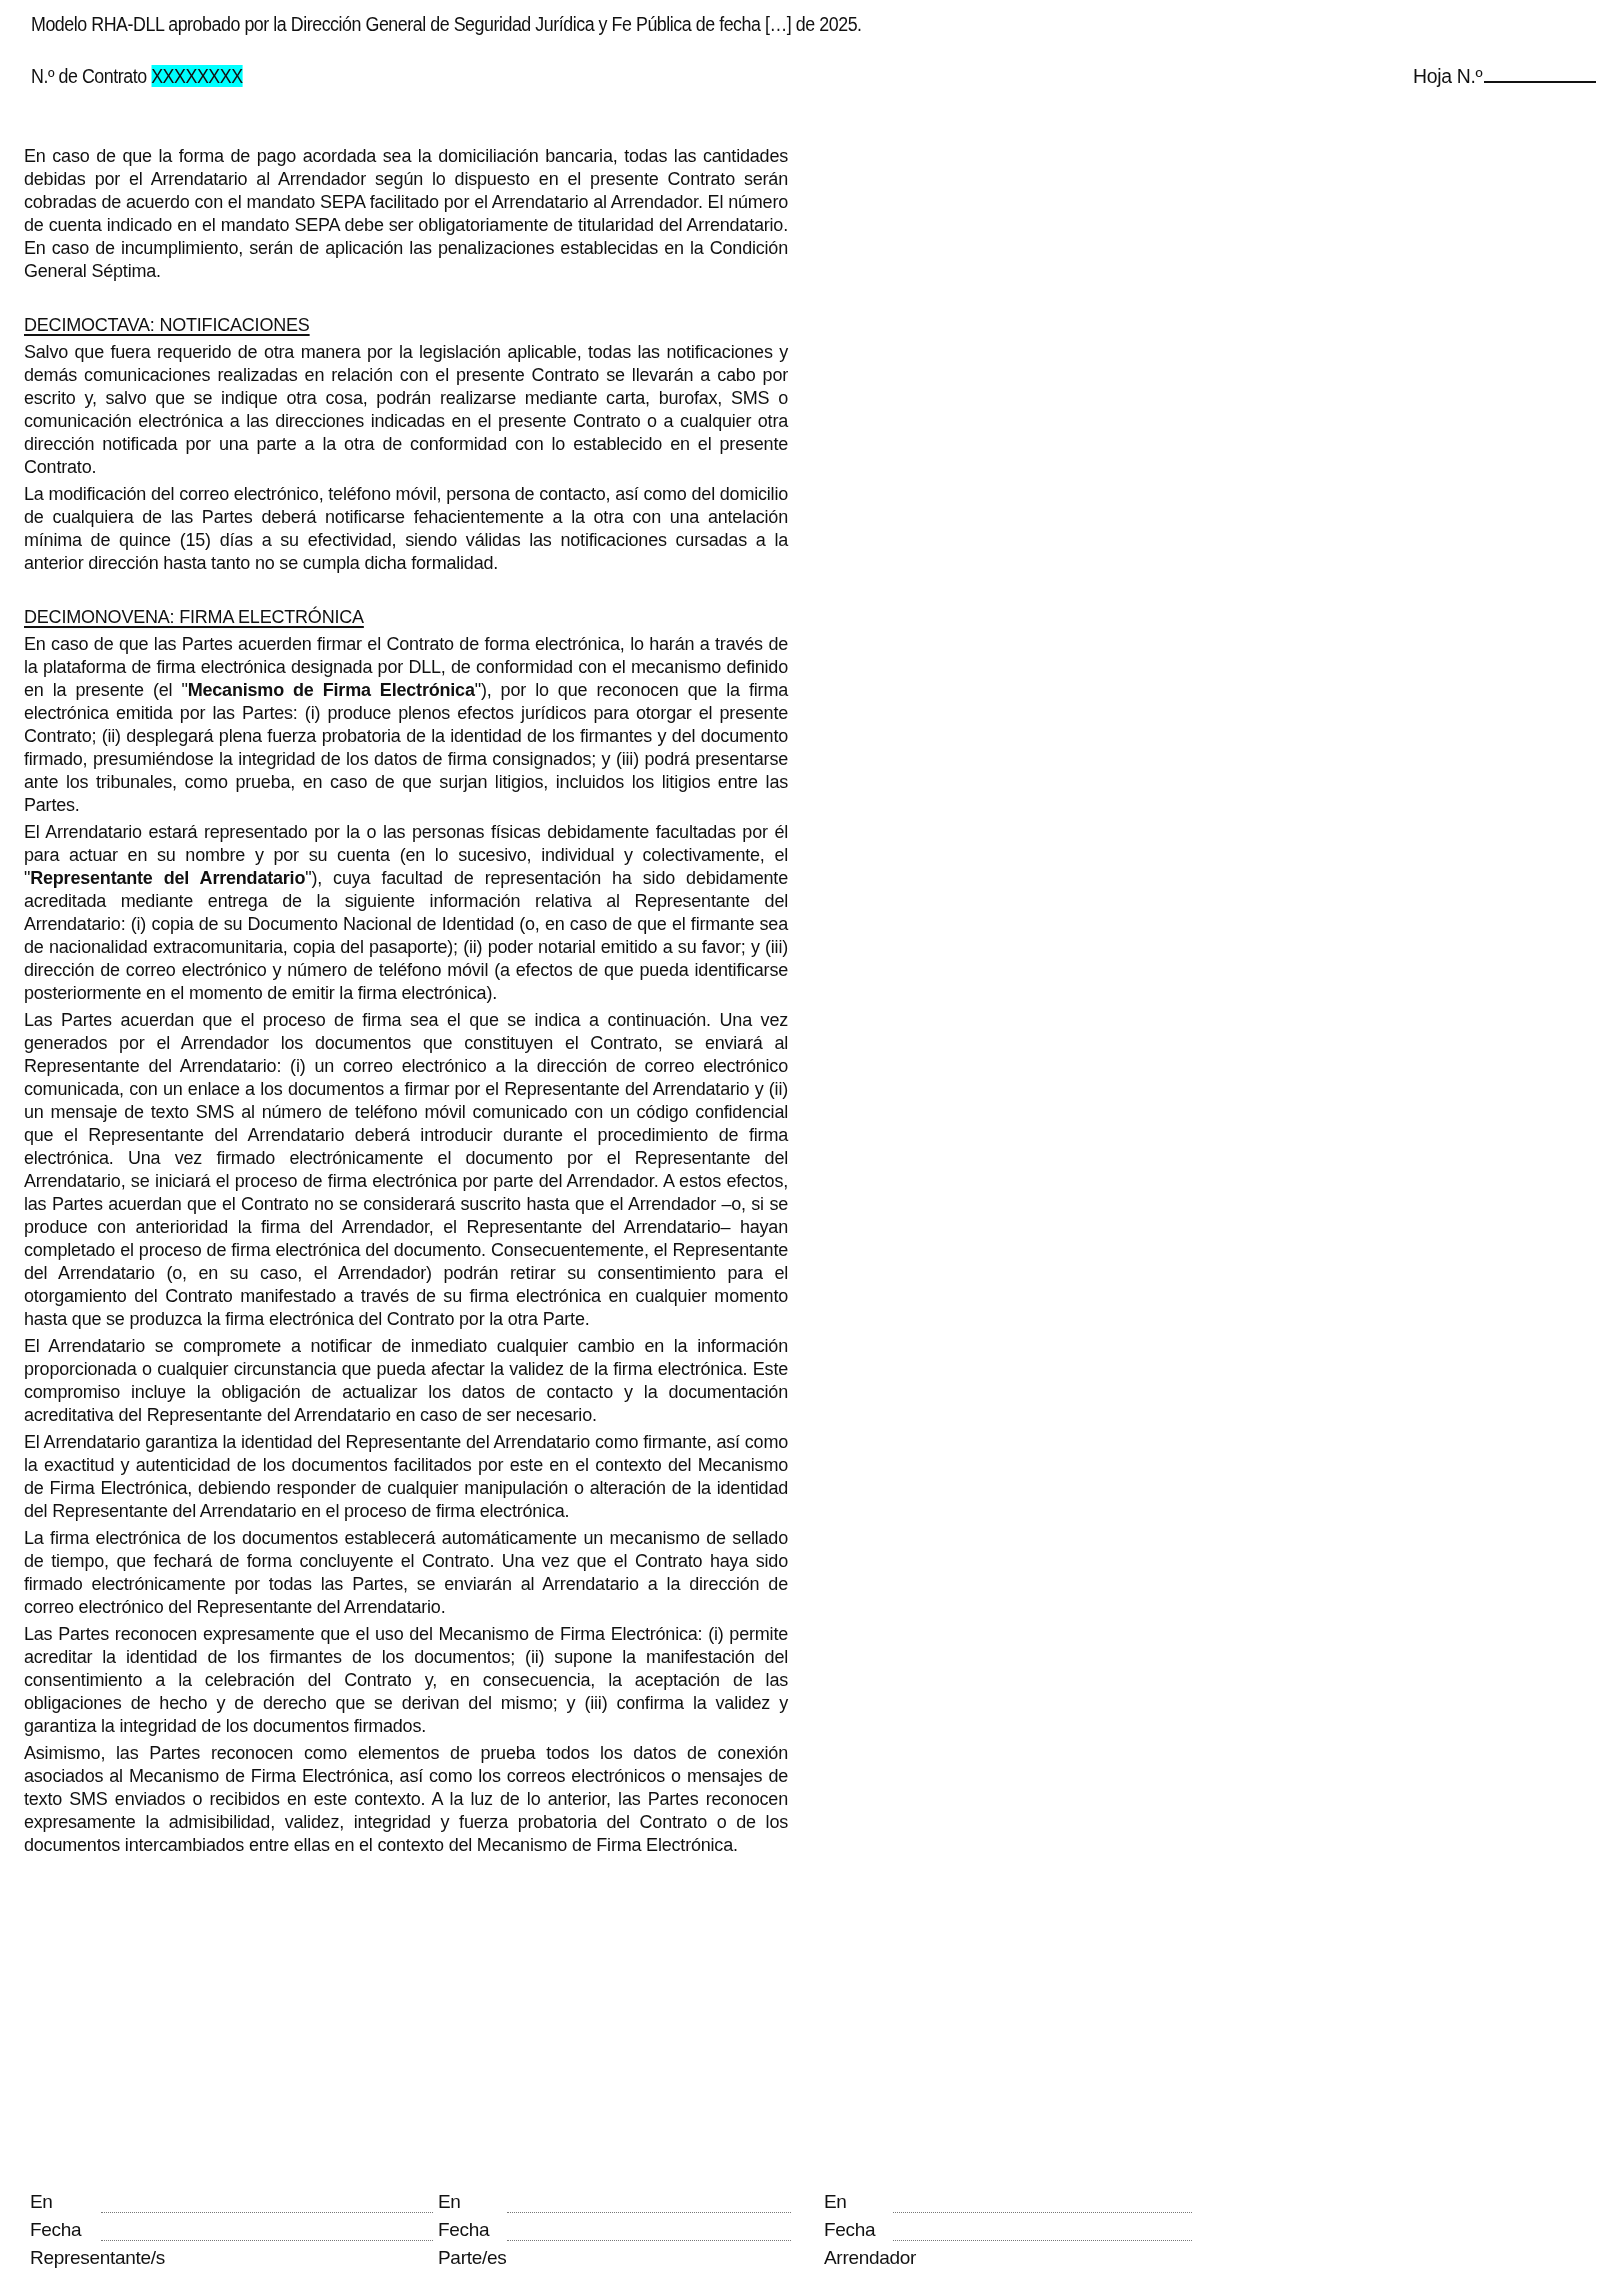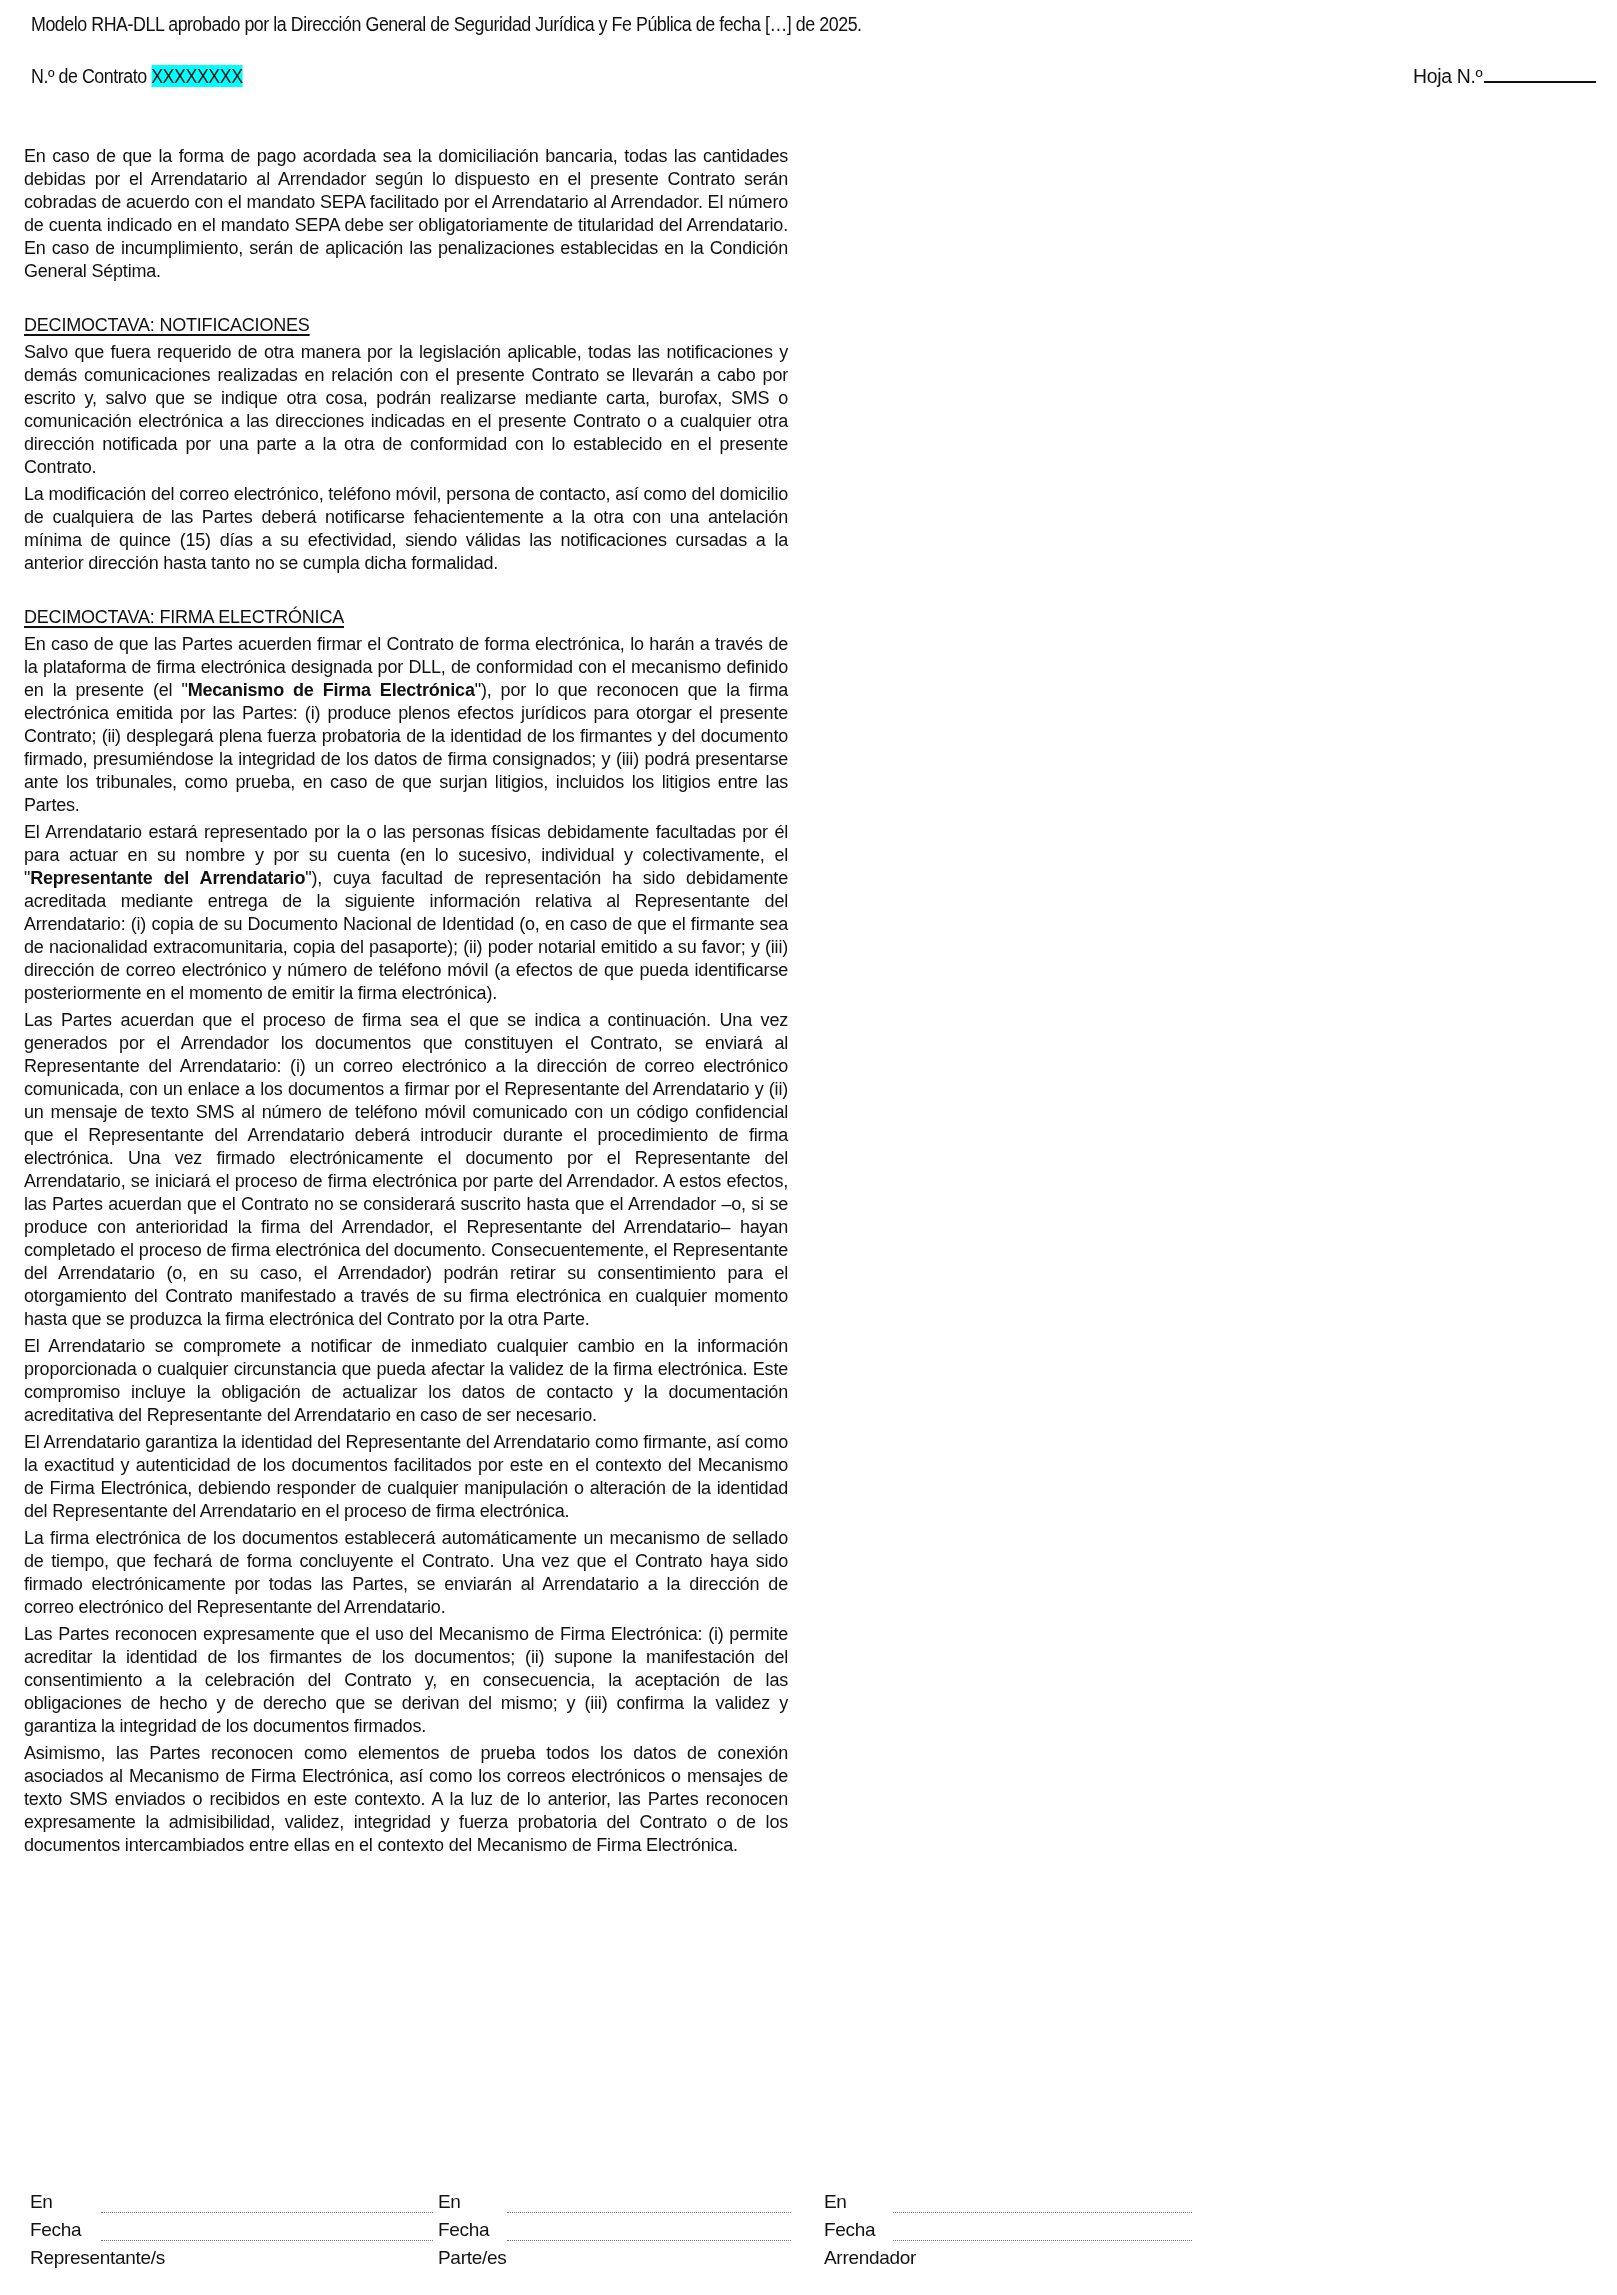--- a/index.html
+++ b/index.html
@@ -62,21 +62,21 @@
   <div class="gap"></div>
 
   <section>
     <p class="clause-title">DECIMOCTAVA: NOTIFICACIONES</p>
     <p>Salvo que fuera requerido de otra manera por la legislación aplicable, todas las notificaciones y demás comunicaciones realizadas en relación con el presente Contrato se llevarán a cabo por escrito y, salvo que se indique otra cosa, podrán realizarse mediante carta, burofax, SMS o comunicación electrónica a las direcciones indicadas en el presente Contrato o a cualquier otra dirección notificada por una parte a la otra de conformidad con lo establecido en el presente Contrato.</p>
     <p>La modificación del correo electrónico, teléfono móvil, persona de contacto, así como del domicilio de cualquiera de las Partes deberá notificarse fehacientemente a la otra con una antelación mínima de quince (15) días a su efectividad, siendo válidas las notificaciones cursadas a la anterior dirección hasta tanto no se cumpla dicha formalidad.</p>
   </section>
   <div class="gap"></div>
 
   <section>
-    <p class="clause-title">DECIMOCTAVA: FIRMA ELECTRÓNICA</p>
+    <p class="clause-title">DECIMONOVENA: FIRMA ELECTRÓNICA</p>
     <p><span>En caso de que las Partes acuerden firmar el Contrato de forma electrónica, lo harán a través de la plataforma de firma electrónica designada por DLL, de conformidad con el mecanismo definido en la presente (el "</span><b>Mecanismo de Firma Electrónica</b><span>"), por lo que reconocen que la firma electrónica emitida por las Partes: (i) produce plenos efectos jurídicos para otorgar el presente Contrato; (ii) desplegará plena fuerza probatoria de la identidad de los firmantes y del documento firmado, presumiéndose la integridad de los datos de firma consignados; y (iii) podrá presentarse ante los tribunales, como prueba, en caso de que surjan litigios, incluidos los litigios entre las Partes.</span></p>
     <p><span>El Arrendatario estará representado por la o las personas físicas debidamente facultadas por él para actuar en su nombre y por su cuenta (en lo sucesivo, individual y colectivamente, el "</span><b>Representante del Arrendatario</b><span>"), cuya facultad de representación ha sido debidamente acreditada mediante entrega de la siguiente información relativa al Representante del Arrendatario: (i) copia de su Documento Nacional de Identidad (o, en caso de que el firmante sea de nacionalidad extracomunitaria, copia del pasaporte); (ii) poder notarial emitido a su favor; y (iii) dirección de correo electrónico y número de teléfono móvil (a efectos de que pueda identificarse posteriormente en el momento de emitir la firma electrónica).</span></p>
     <p>Las Partes acuerdan que el proceso de firma sea el que se indica a continuación. Una vez generados por el Arrendador los documentos que constituyen el Contrato, se enviará al Representante del Arrendatario: (i) un correo electrónico a la dirección de correo electrónico comunicada, con un enlace a los documentos a firmar por el Representante del Arrendatario y (ii) un mensaje de texto SMS al número de teléfono móvil comunicado con un código confidencial que el Representante del Arrendatario deberá introducir durante el procedimiento de firma electrónica. Una vez firmado electrónicamente el documento por el Representante del Arrendatario, se iniciará el proceso de firma electrónica por parte del Arrendador. A estos efectos, las Partes acuerdan que el Contrato no se considerará suscrito hasta que el Arrendador –o, si se produce con anterioridad la firma del Arrendador, el Representante del Arrendatario– hayan completado el proceso de firma electrónica del documento. Consecuentemente, el Representante del Arrendatario (o, en su caso, el Arrendador) podrán retirar su consentimiento para el otorgamiento del Contrato manifestado a través de su firma electrónica en cualquier momento hasta que se produzca la firma electrónica del Contrato por la otra Parte.</p>
     <p>El Arrendatario se compromete a notificar de inmediato cualquier cambio en la información proporcionada o cualquier circunstancia que pueda afectar la validez de la firma electrónica. Este compromiso incluye la obligación de actualizar los datos de contacto y la documentación acreditativa del Representante del Arrendatario en caso de ser necesario.</p>
     <p>El Arrendatario garantiza la identidad del Representante del Arrendatario como firmante, así como la exactitud y autenticidad de los documentos facilitados por este en el contexto del Mecanismo de Firma Electrónica, debiendo responder de cualquier manipulación o alteración de la identidad del Representante del Arrendatario en el proceso de firma electrónica.</p>
     <p>La firma electrónica de los documentos establecerá automáticamente un mecanismo de sellado de tiempo, que fechará de forma concluyente el Contrato. Una vez que el Contrato haya sido firmado electrónicamente por todas las Partes, se enviarán al Arrendatario a la dirección de correo electrónico del Representante del Arrendatario.</p>
     <p>Las Partes reconocen expresamente que el uso del Mecanismo de Firma Electrónica: (i) permite acreditar la identidad de los firmantes de los documentos; (ii) supone la manifestación del consentimiento a la celebración del Contrato y, en consecuencia, la aceptación de las obligaciones de hecho y de derecho que se derivan del mismo; y (iii) confirma la validez y garantiza la integridad de los documentos firmados.</p>
     <p>Asimismo, las Partes reconocen como elementos de prueba todos los datos de conexión asociados al Mecanismo de Firma Electrónica, así como los correos electrónicos o mensajes de texto SMS enviados o recibidos en este contexto. A la luz de lo anterior, las Partes reconocen expresamente la admisibilidad, validez, integridad y fuerza probatoria del Contrato o de los documentos intercambiados entre ellas en el contexto del Mecanismo de Firma Electrónica.</p>
   </section>
 </div>

